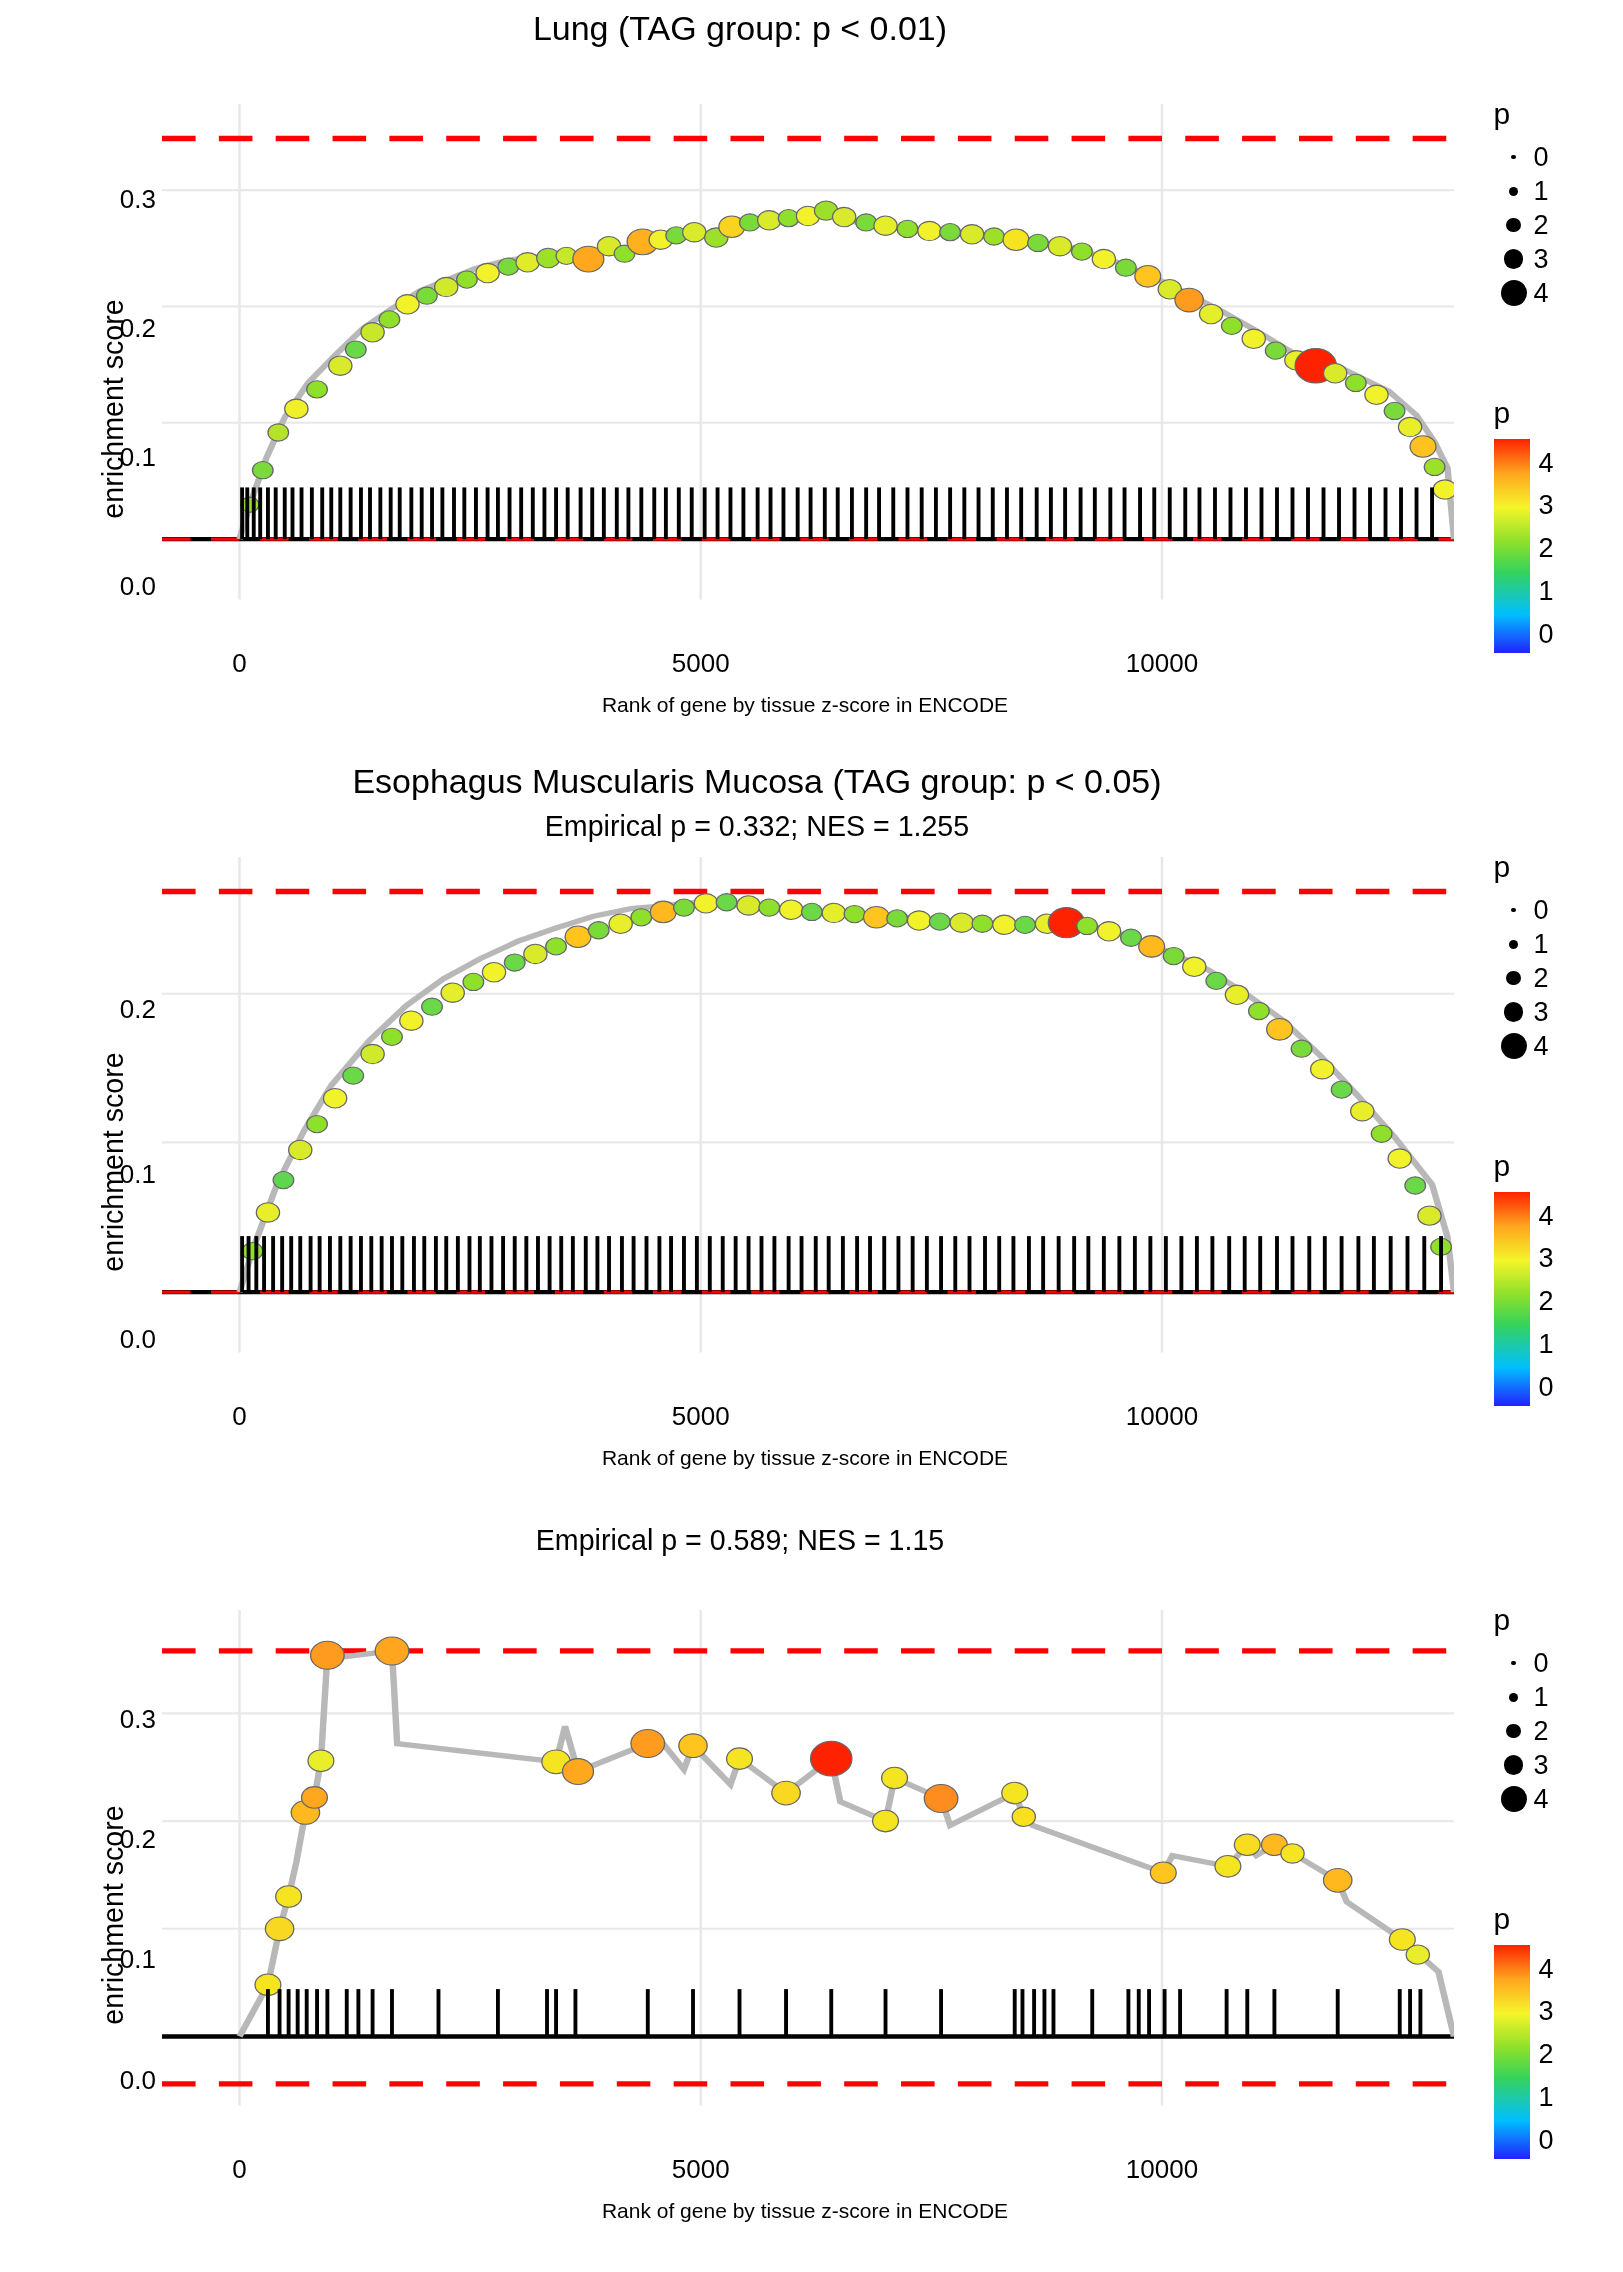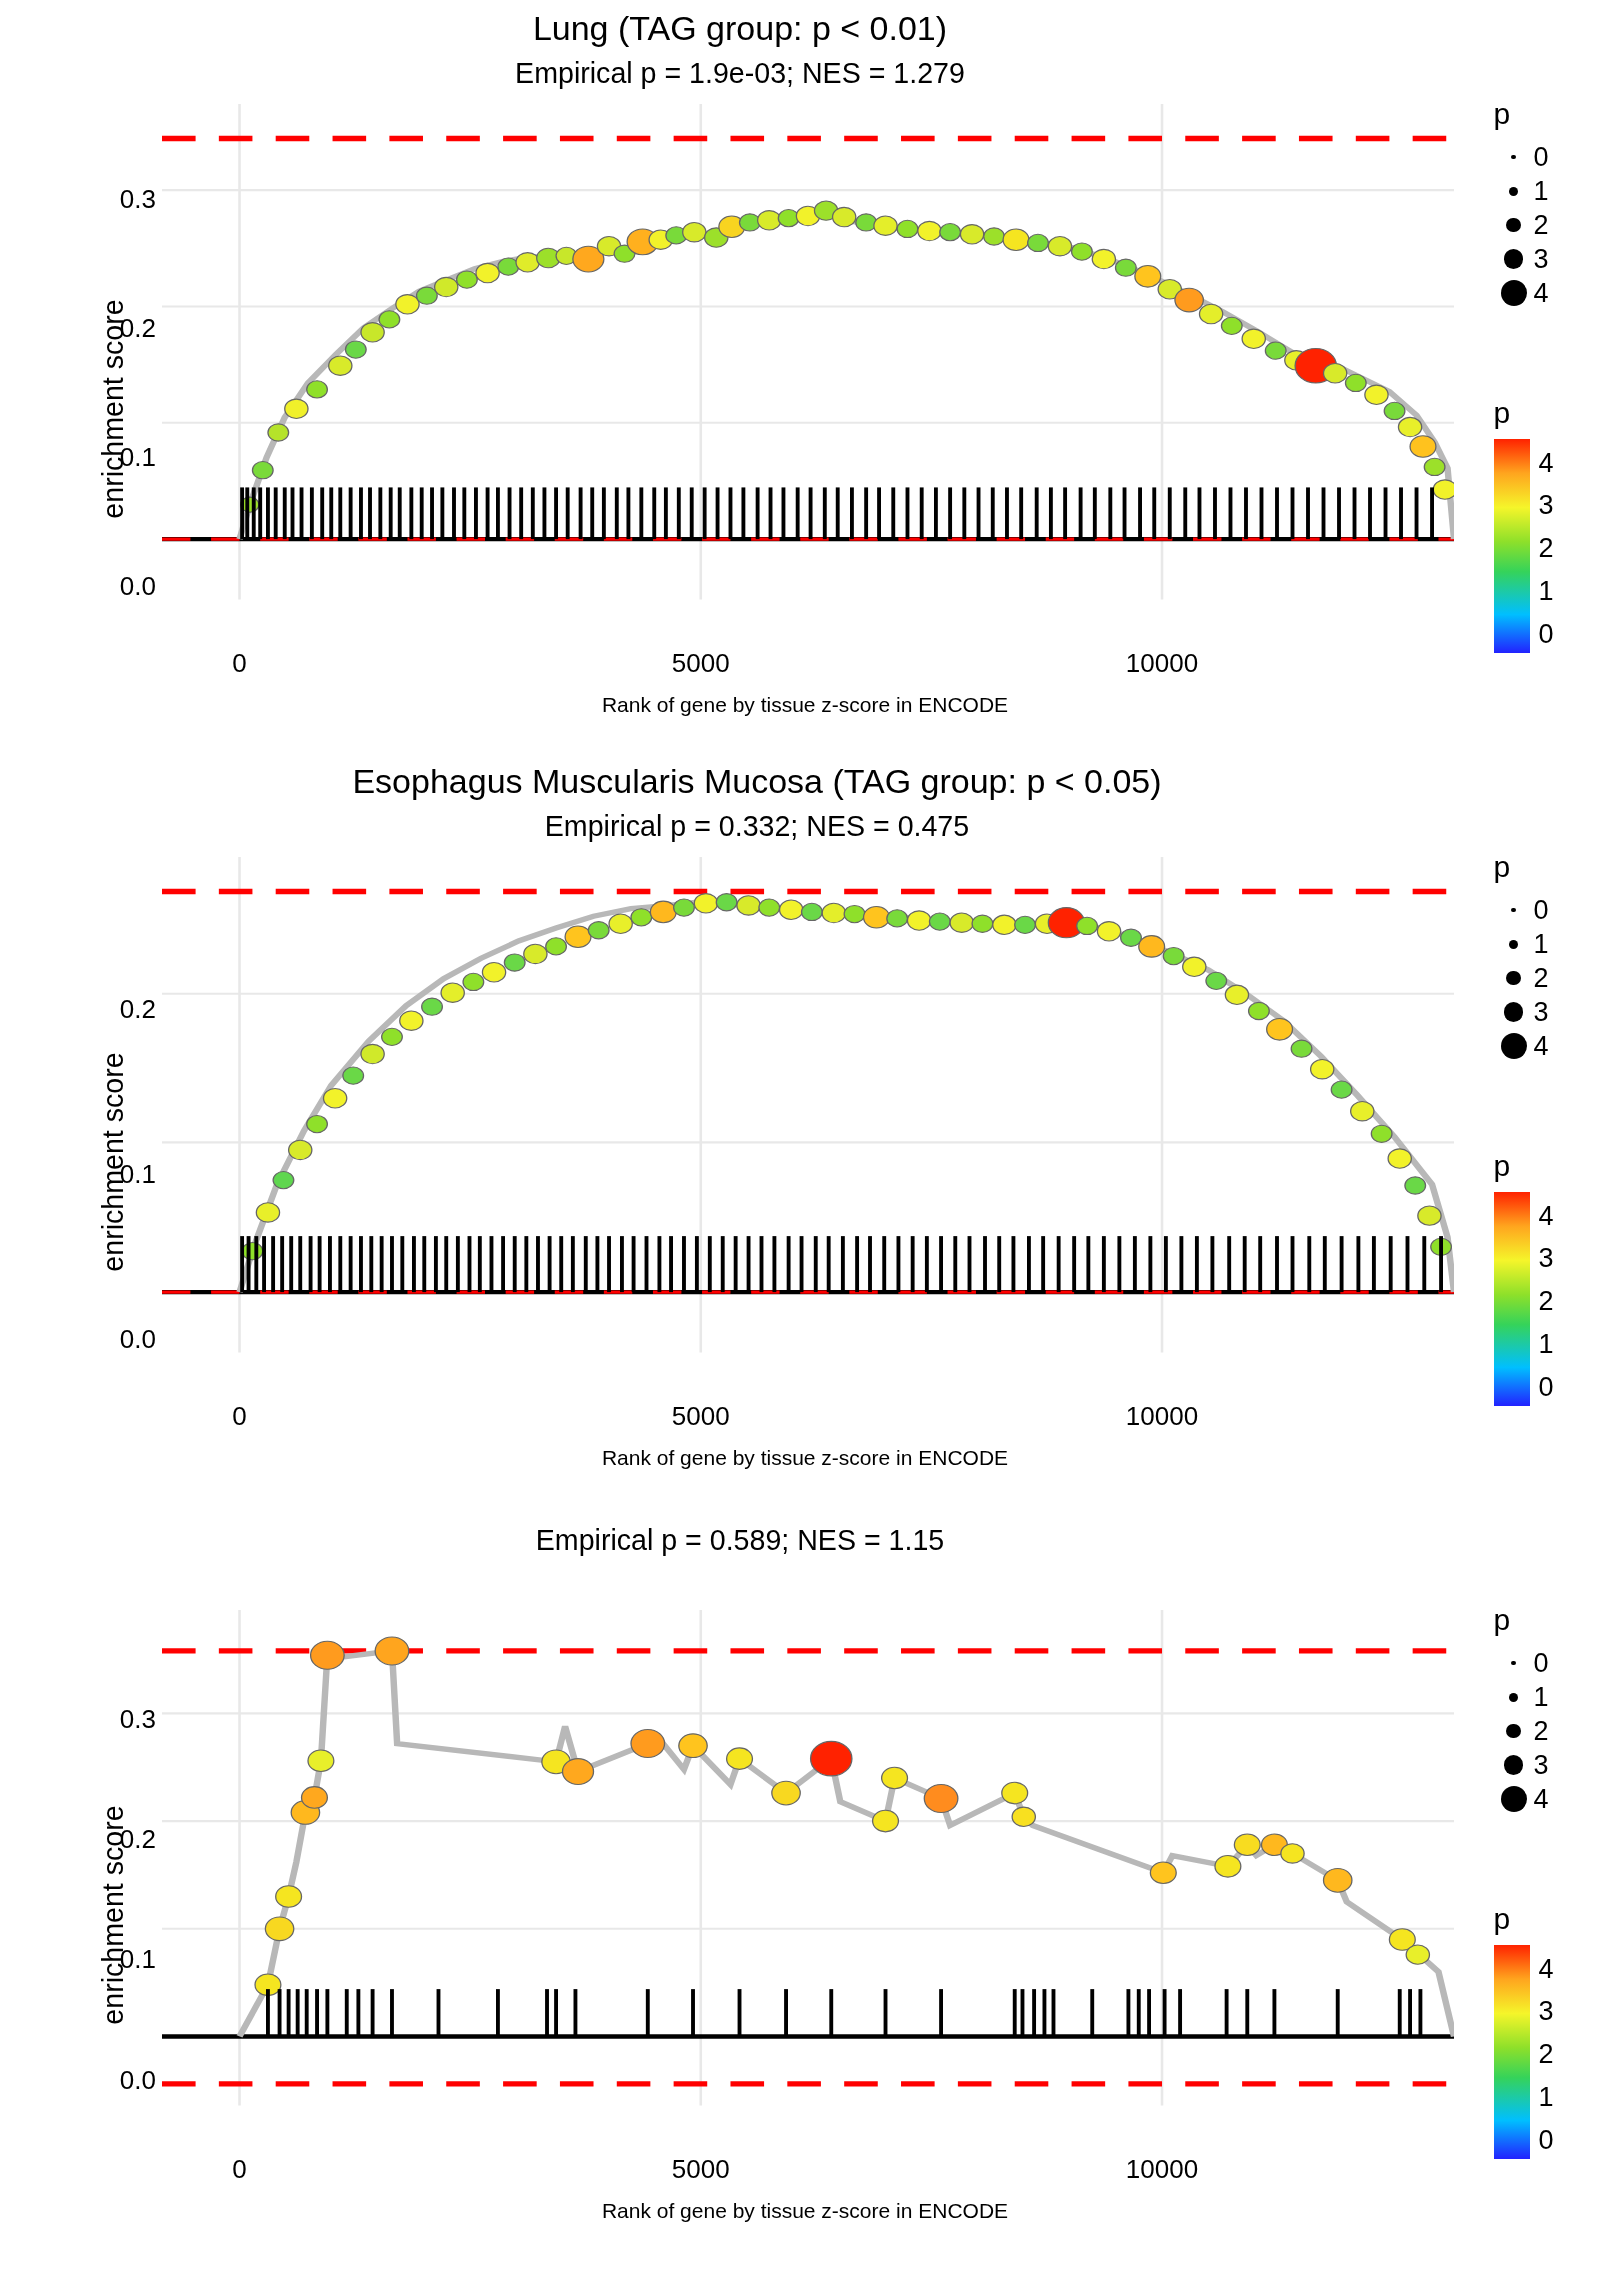--- a/index.html
+++ b/index.html
@@ -176,21 +176,20 @@
   }
 </style>
 </head>
 <body>
 
 <div class="page">
 
   <div class="panel" style="position:absolute; left:0; top:0;">
     <div class="panel-titles">
       <div class="panel-title">Lung (TAG group: p &lt; 0.01)</div>
-      <div class="panel-subtitle">Empirical p = 1.9e-03; NES = 1.279</div>
     </div>
     <div class="plot-area">
       <div class="ylab">enrichment score</div>
       <div class="yticks">
         <div class="ytick" style="top:78.5%">0.0</div>
         <div class="ytick" style="top:57.8%">0.1</div>
         <div class="ytick" style="top:37.1%">0.2</div>
         <div class="ytick" style="top:16.4%">0.3</div>
       </div>
       <div class="canvas-wrap">
@@ -432,21 +431,21 @@
             <div class="cbar-label" style="top:91%">0</div>
           </div>
         </div>
       </div>
     </div>
   </div>
 
   <div class="panel" style="position:absolute; left:0; top:753px;padding-left:17px;">
     <div class="panel-titles">
       <div class="panel-title">Esophagus Muscularis Mucosa (TAG group: p &lt; 0.05)</div>
-      <div class="panel-subtitle">Empirical p = 0.332; NES = 0.475</div>
+      <div class="panel-subtitle">Empirical p = 0.332; NES = 1.255</div>
     </div>
     <div class="plot-area">
       <div class="ylab">enrichment score</div>
       <div class="yticks">
         <div class="ytick" style="top:78.5%">0.0</div>
         <div class="ytick" style="top:52.0%">0.1</div>
         <div class="ytick" style="top:25.5%">0.2</div>
       </div>
       <div class="canvas-wrap">
         <svg class="chart" viewBox="0 0 1000 500" preserveAspectRatio="none">

